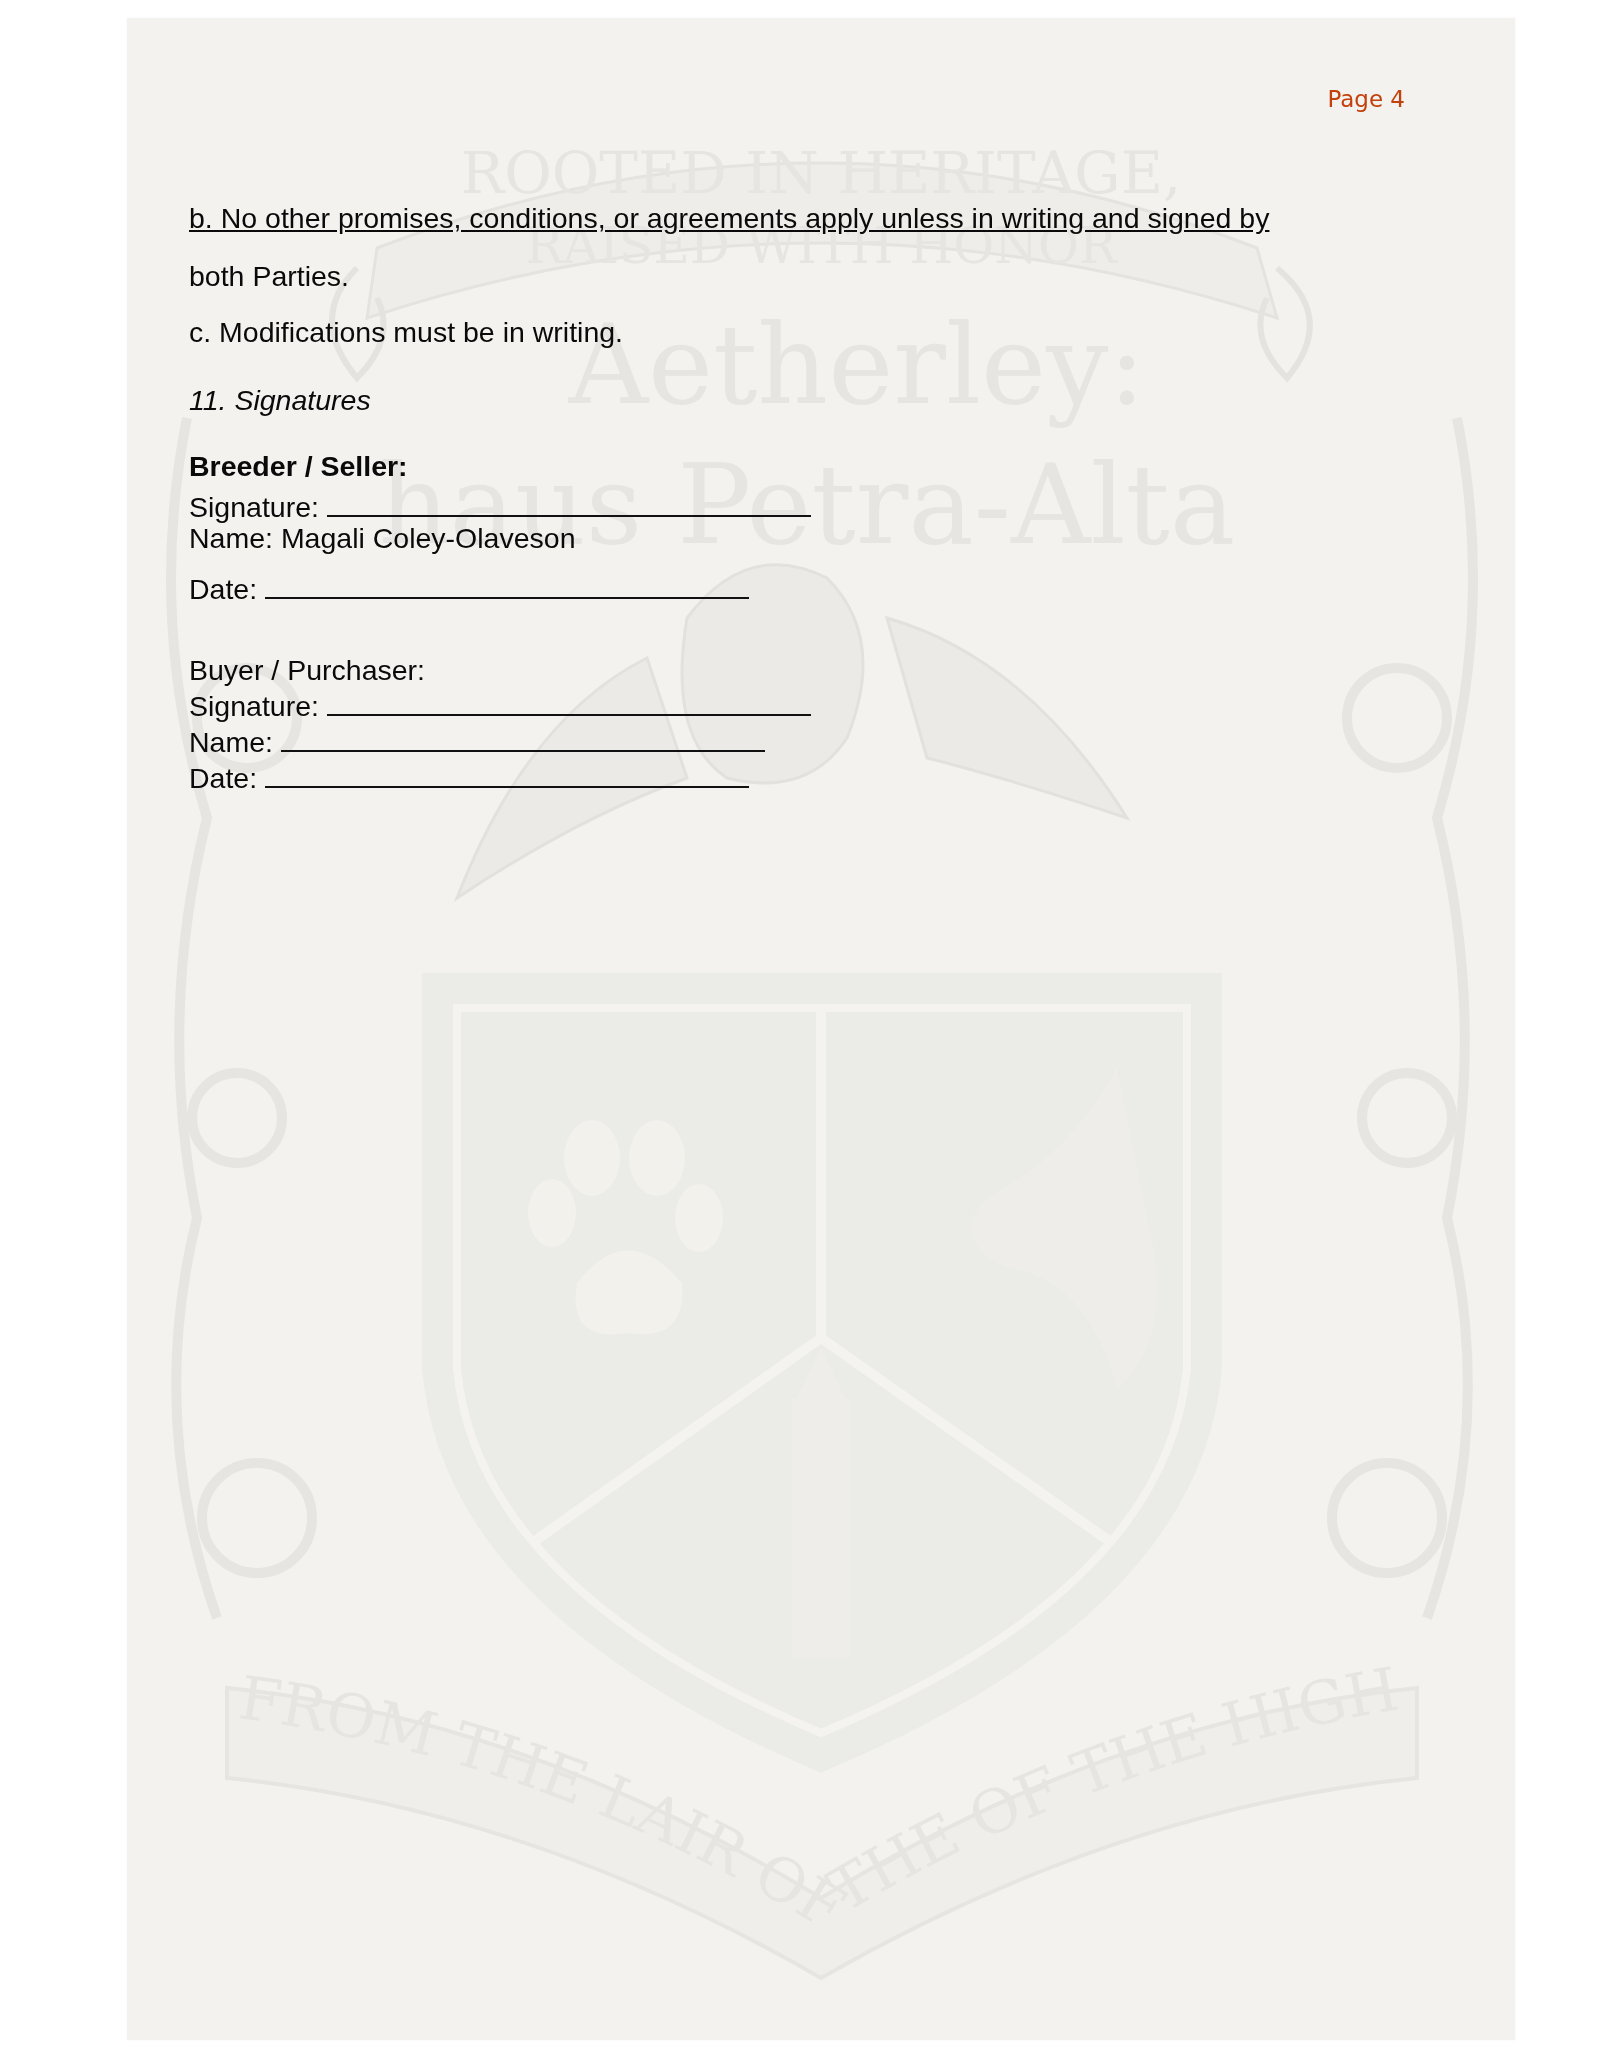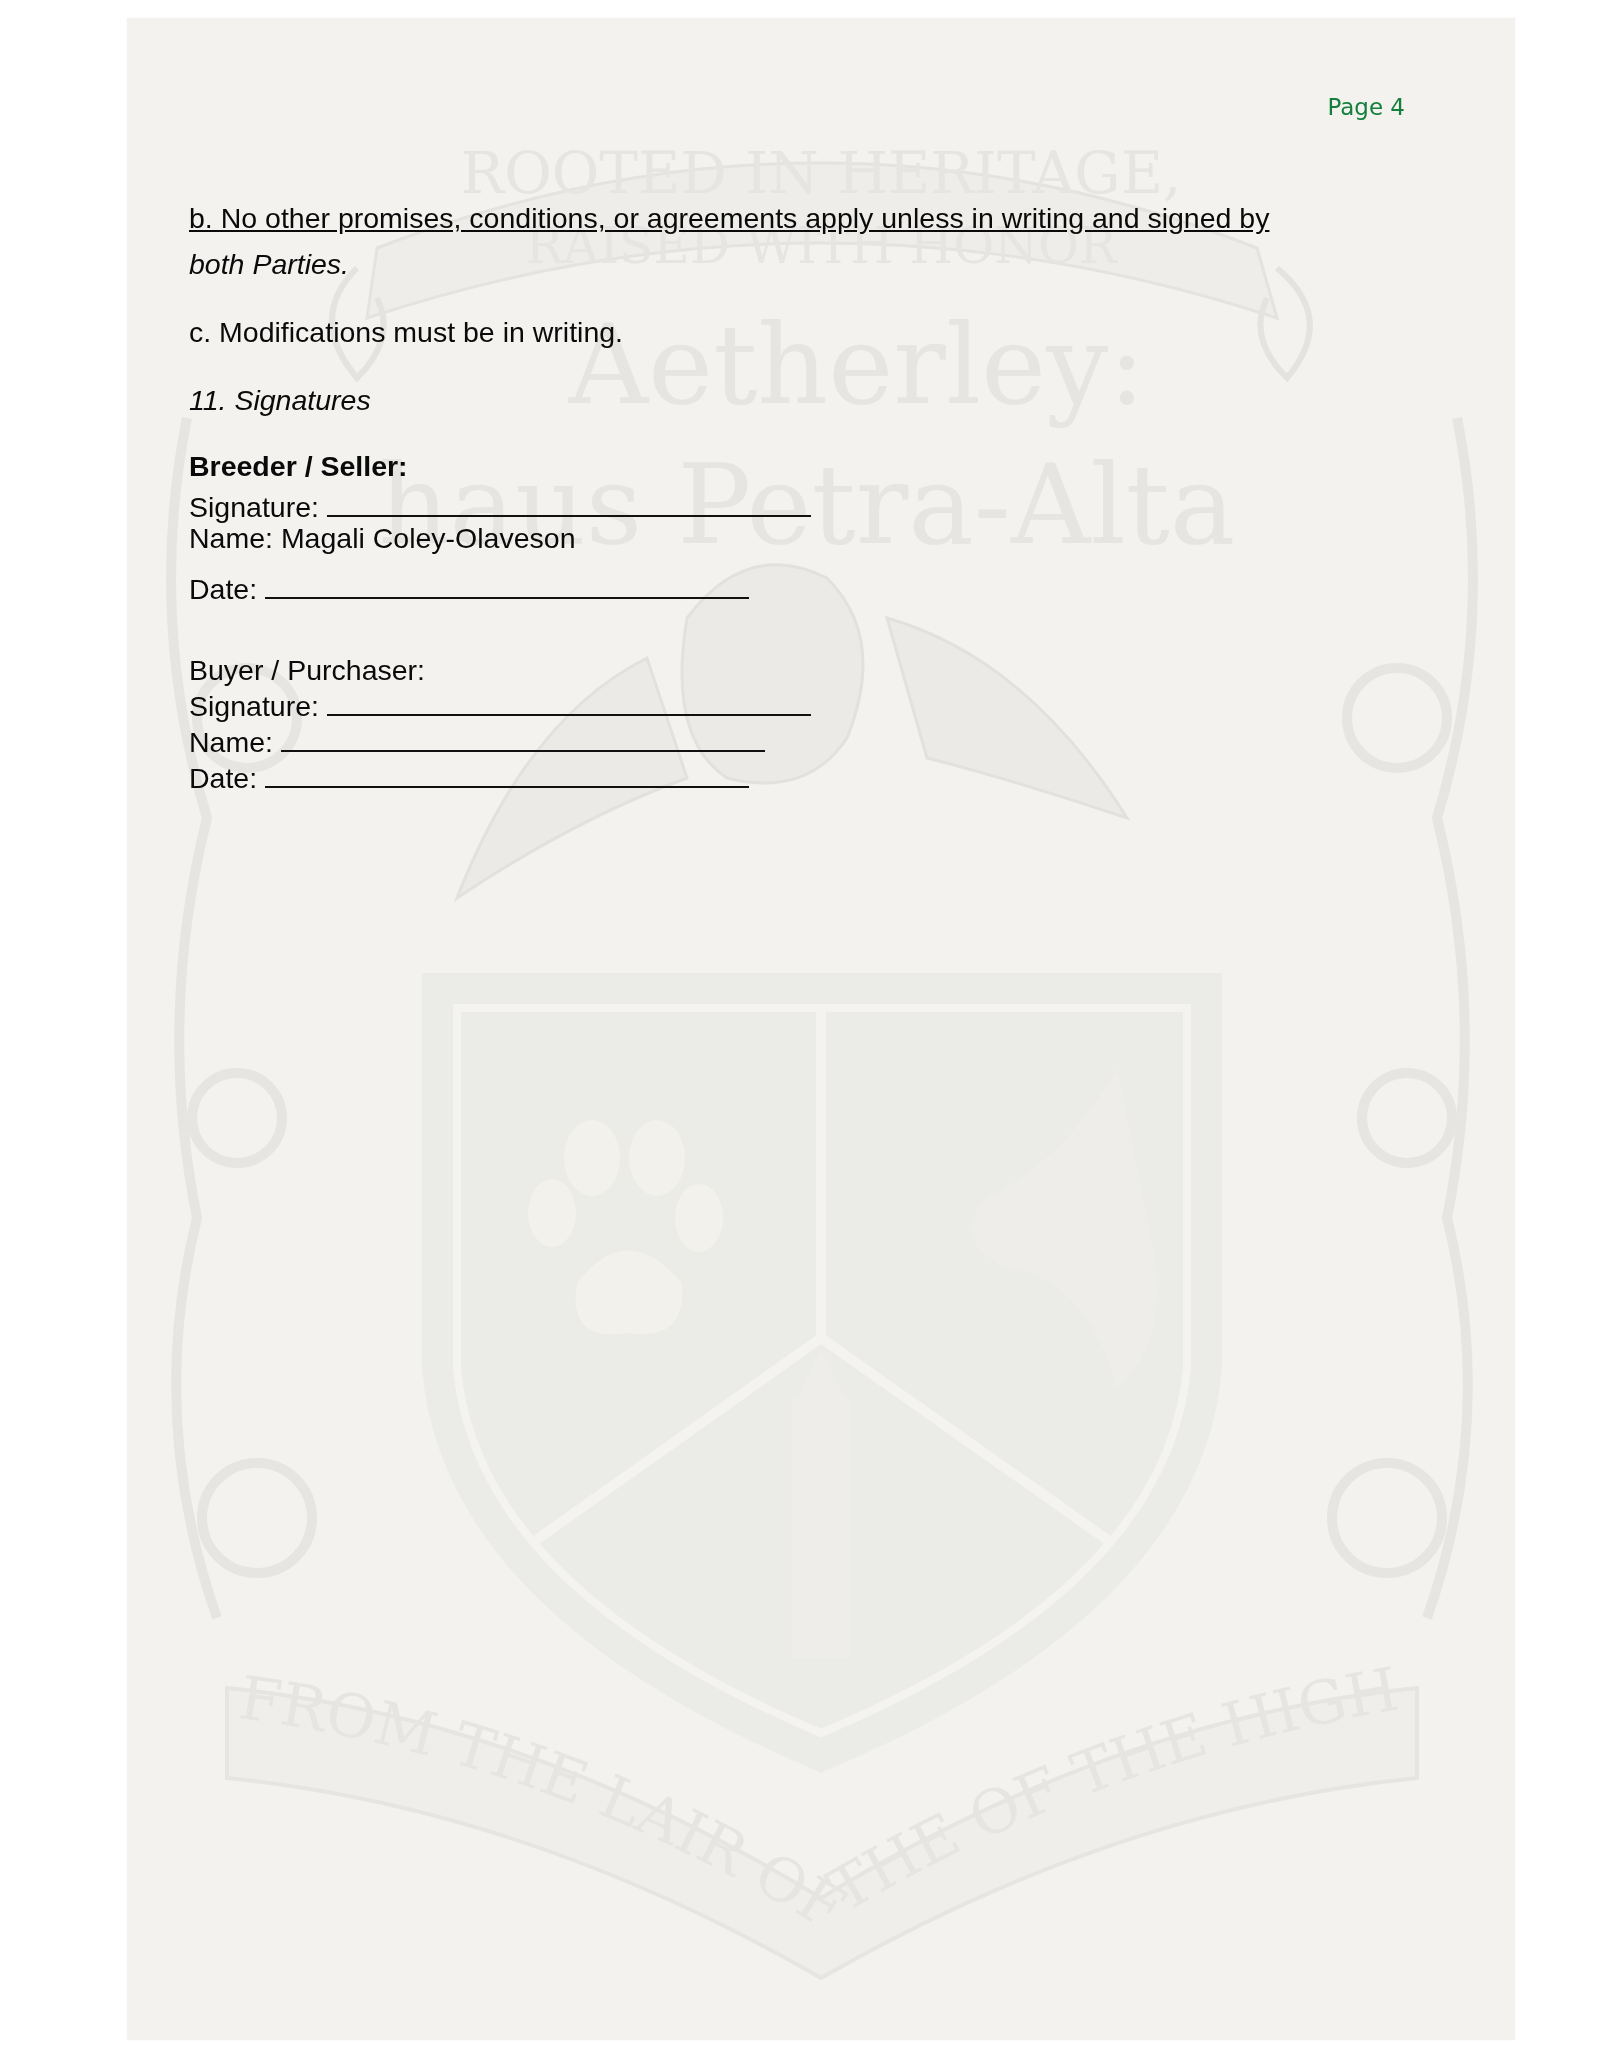--- a/index.html
+++ b/index.html
@@ -6,22 +6,22 @@
   body { width:1600px; height:2071px; position:relative; overflow:hidden; }
   .page {
     position:absolute; left:127px; top:18px; width:1388px; height:2022px;
     background:#f3f2ef;
     box-shadow:0 0 3px rgba(0,0,0,0.04);
     overflow:hidden;
   }
   .watermark { position:absolute; left:0; top:0; width:1388px; height:2022px; pointer-events:none; }
   .wm-text { font-family:"DejaVu Serif", serif; fill:#e6e5e2; }
   .page-number {
-    position:absolute; right:110px; top:76px;
-    font-family:"DejaVu Sans", sans-serif; font-size:23px; color:#15803d;
+    position:absolute; right:110px; top:68px;
+    font-family:"DejaVu Sans", sans-serif; font-size:23px; color:#c2410c;
   }
   .body-text {
     position:absolute; left:62px; top:0; width:1260px;
     font-family:"Liberation Sans", sans-serif; font-size:28.5px; color:#0a0a0a;
     line-height:40px;
   }
   .para { position:absolute; left:0; white-space:nowrap; }
   .line { position:absolute; left:0; white-space:nowrap; line-height:40px; }
   .blank {
     display:inline-block; border-bottom:2.5px solid #111; height:22px; vertical-align:baseline;
@@ -88,21 +88,21 @@
     <path id="bannerPath" d="M110 1700 Q 420 1740 694 1910 Q 970 1740 1280 1690" fill="none"></path>
     <text class="wm-text" font-size="60">
       <textPath href="#bannerPath">FROM THE LAIR OF THE OF THE HIGHBORN,</textPath>
     </text>
   </svg>
 
   <div class="page-number">Page 4</div>
 
   <div class="body-text">
     <div class="para" style="top:180px;text-decoration:underline;">b. No other promises, conditions, or agreements apply unless in writing and signed by</div>
-    <div class="para" style="top:226px;font-style:italic;">both Parties.</div>
+    <div class="para" style="top:238px;">both Parties.</div>
     <div class="para" style="top:294px;">c. Modifications must be in writing.</div>
     <div class="para" style="top:362px;font-style:italic;">11. Signatures</div>
 
     <div>
       <div class="line" style="top:428px;font-weight:bold;">Breeder / Seller:</div>
       <div class="line" style="top:469px;">
         <span>Signature:</span><span class="blank" style="width:484px;"></span>
       </div>
       <div class="line" style="top:500px;">
         <span>Name:</span>

